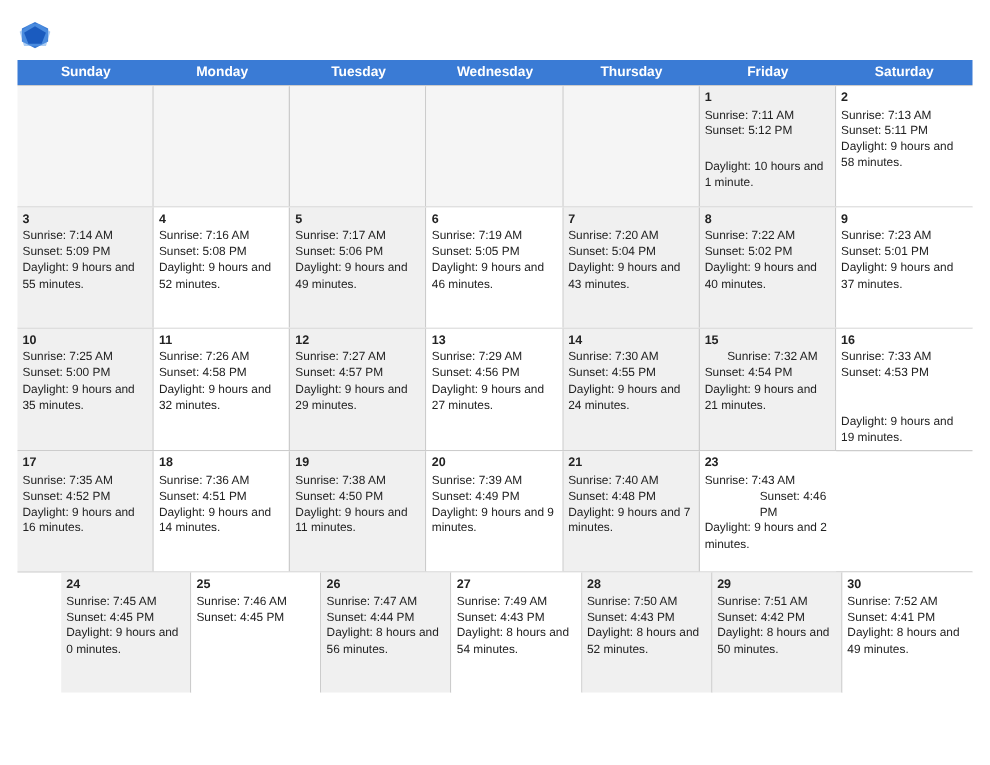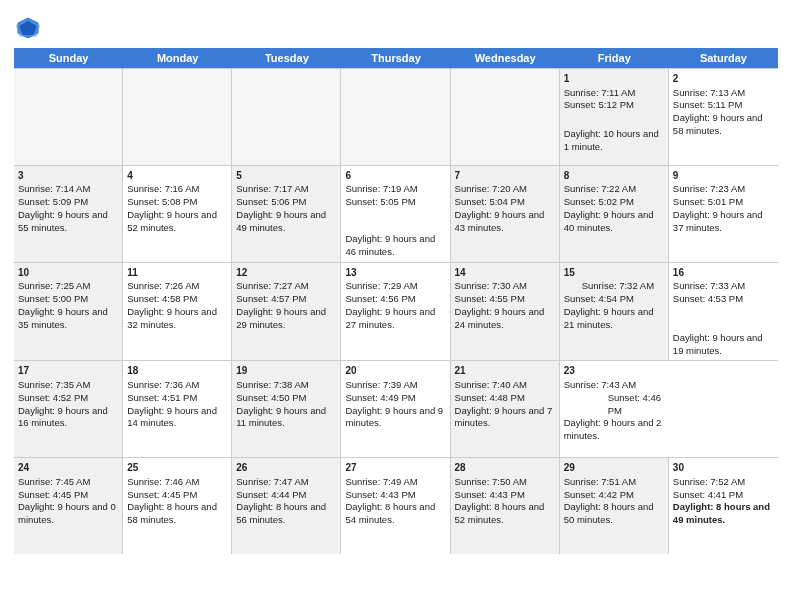--- a/index.html
+++ b/index.html
@@ -84,20 +84,21 @@
       flex: 1;
     }
     .cal-row {
       display: grid;
       grid-template-columns: repeat(7, 1fr);
       flex: 1;
       border-bottom: 1px solid #ccc;
     }
     .cal-row:last-child {
       border-bottom: none;
+      margin-left: 35px;
     }
     .cal-cell {
       border-right: 1px solid #ccc;
       border-left: none;
       padding: 3px 4px;
       font-size: 9.5px;
       color: #222;
       vertical-align: top;
       min-height: 0;
       line-height: 1.35;
@@ -143,22 +144,22 @@
       <div class="month-title"></div>
       <div class="subtitle"></div>
     </div>
   </div>
 
   <div class="calendar">
     <div class="cal-header">
     <div class="cal-header-cell">Sunday</div>
         <div class="cal-header-cell">Monday</div>
         <div class="cal-header-cell">Tuesday</div>
+        <div class="cal-header-cell">Wednesday</div>
         <div class="cal-header-cell">Thursday</div>
-        <div class="cal-header-cell">Wednesday</div>
         <div class="cal-header-cell">Friday</div>
         <div class="cal-header-cell">Saturday</div>
       </div>
     <div class="cal-body">
     <div class="cal-row">
           <div class="cal-cell empty"></div>
           <div class="cal-cell empty"></div>
           <div class="cal-cell empty"></div>
           <div class="cal-cell empty"></div>
           <div class="cal-cell empty"></div>
@@ -191,21 +192,21 @@
           <div class="cal-cell shaded">
             <span class="day-num">5</span>
             <span style="display: block;">Sunrise: 7:17 AM</span>
             <span style="display: block;">Sunset: 5:06 PM</span>
             <span style="display: block;">Daylight: 9 hours and 49 minutes.</span>
           </div>
           <div class="cal-cell">
             <span class="day-num">6</span>
             <span style="display: block;">Sunrise: 7:19 AM</span>
             <span style="display: block;">Sunset: 5:05 PM</span>
-            <span style="display: block; margin-top: 24px;">Daylight: 9 hours and 46 minutes.</span>
+            <span style="display: block;">Daylight: 9 hours and 46 minutes.</span>
           </div>
           <div class="cal-cell shaded">
             <span class="day-num">7</span>
             <span style="display: block;">Sunrise: 7:20 AM</span>
             <span style="display: block;">Sunset: 5:04 PM</span>
             <span style="display: block;">Daylight: 9 hours and 43 minutes.</span>
           </div>
           <div class="cal-cell shaded">
             <span class="day-num">8</span>
             <span style="display: block;">Sunrise: 7:22 AM</span>
@@ -305,21 +306,20 @@
           <div class="cal-cell shaded">
             <span class="day-num">24</span>
             <span style="display: block;">Sunrise: 7:45 AM</span>
             <span style="display: block;">Sunset: 4:45 PM</span>
             <span style="display: block;">Daylight: 9 hours and 0 minutes.</span>
           </div>
           <div class="cal-cell">
             <span class="day-num">25</span>
             <span style="display: block;">Sunrise: 7:46 AM</span>
             <span style="display: block;">Sunset: 4:45 PM</span>
-            <span style="display: block;">Daylight: 8 hours and 58 minutes.</span>
           </div>
           <div class="cal-cell shaded">
             <span class="day-num">26</span>
             <span style="display: block;">Sunrise: 7:47 AM</span>
             <span style="display: block;">Sunset: 4:44 PM</span>
             <span style="display: block;">Daylight: 8 hours and 56 minutes.</span>
           </div>
           <div class="cal-cell">
             <span class="day-num">27</span>
             <span style="display: block;">Sunrise: 7:49 AM</span>
@@ -335,18 +335,18 @@
           <div class="cal-cell shaded">
             <span class="day-num">29</span>
             <span style="display: block;">Sunrise: 7:51 AM</span>
             <span style="display: block;">Sunset: 4:42 PM</span>
             <span style="display: block;">Daylight: 8 hours and 50 minutes.</span>
           </div>
           <div class="cal-cell">
             <span class="day-num">30</span>
             <span style="display: block;">Sunrise: 7:52 AM</span>
             <span style="display: block;">Sunset: 4:41 PM</span>
-            <span style="display: block; font-weight: bold;">Daylight: 8 hours and 49 minutes.</span>
+            <span style="display: block;">Daylight: 8 hours and 49 minutes.</span>
           </div>
         </div>
       </div>
   </div>
 </div>
 
 </body></html>

